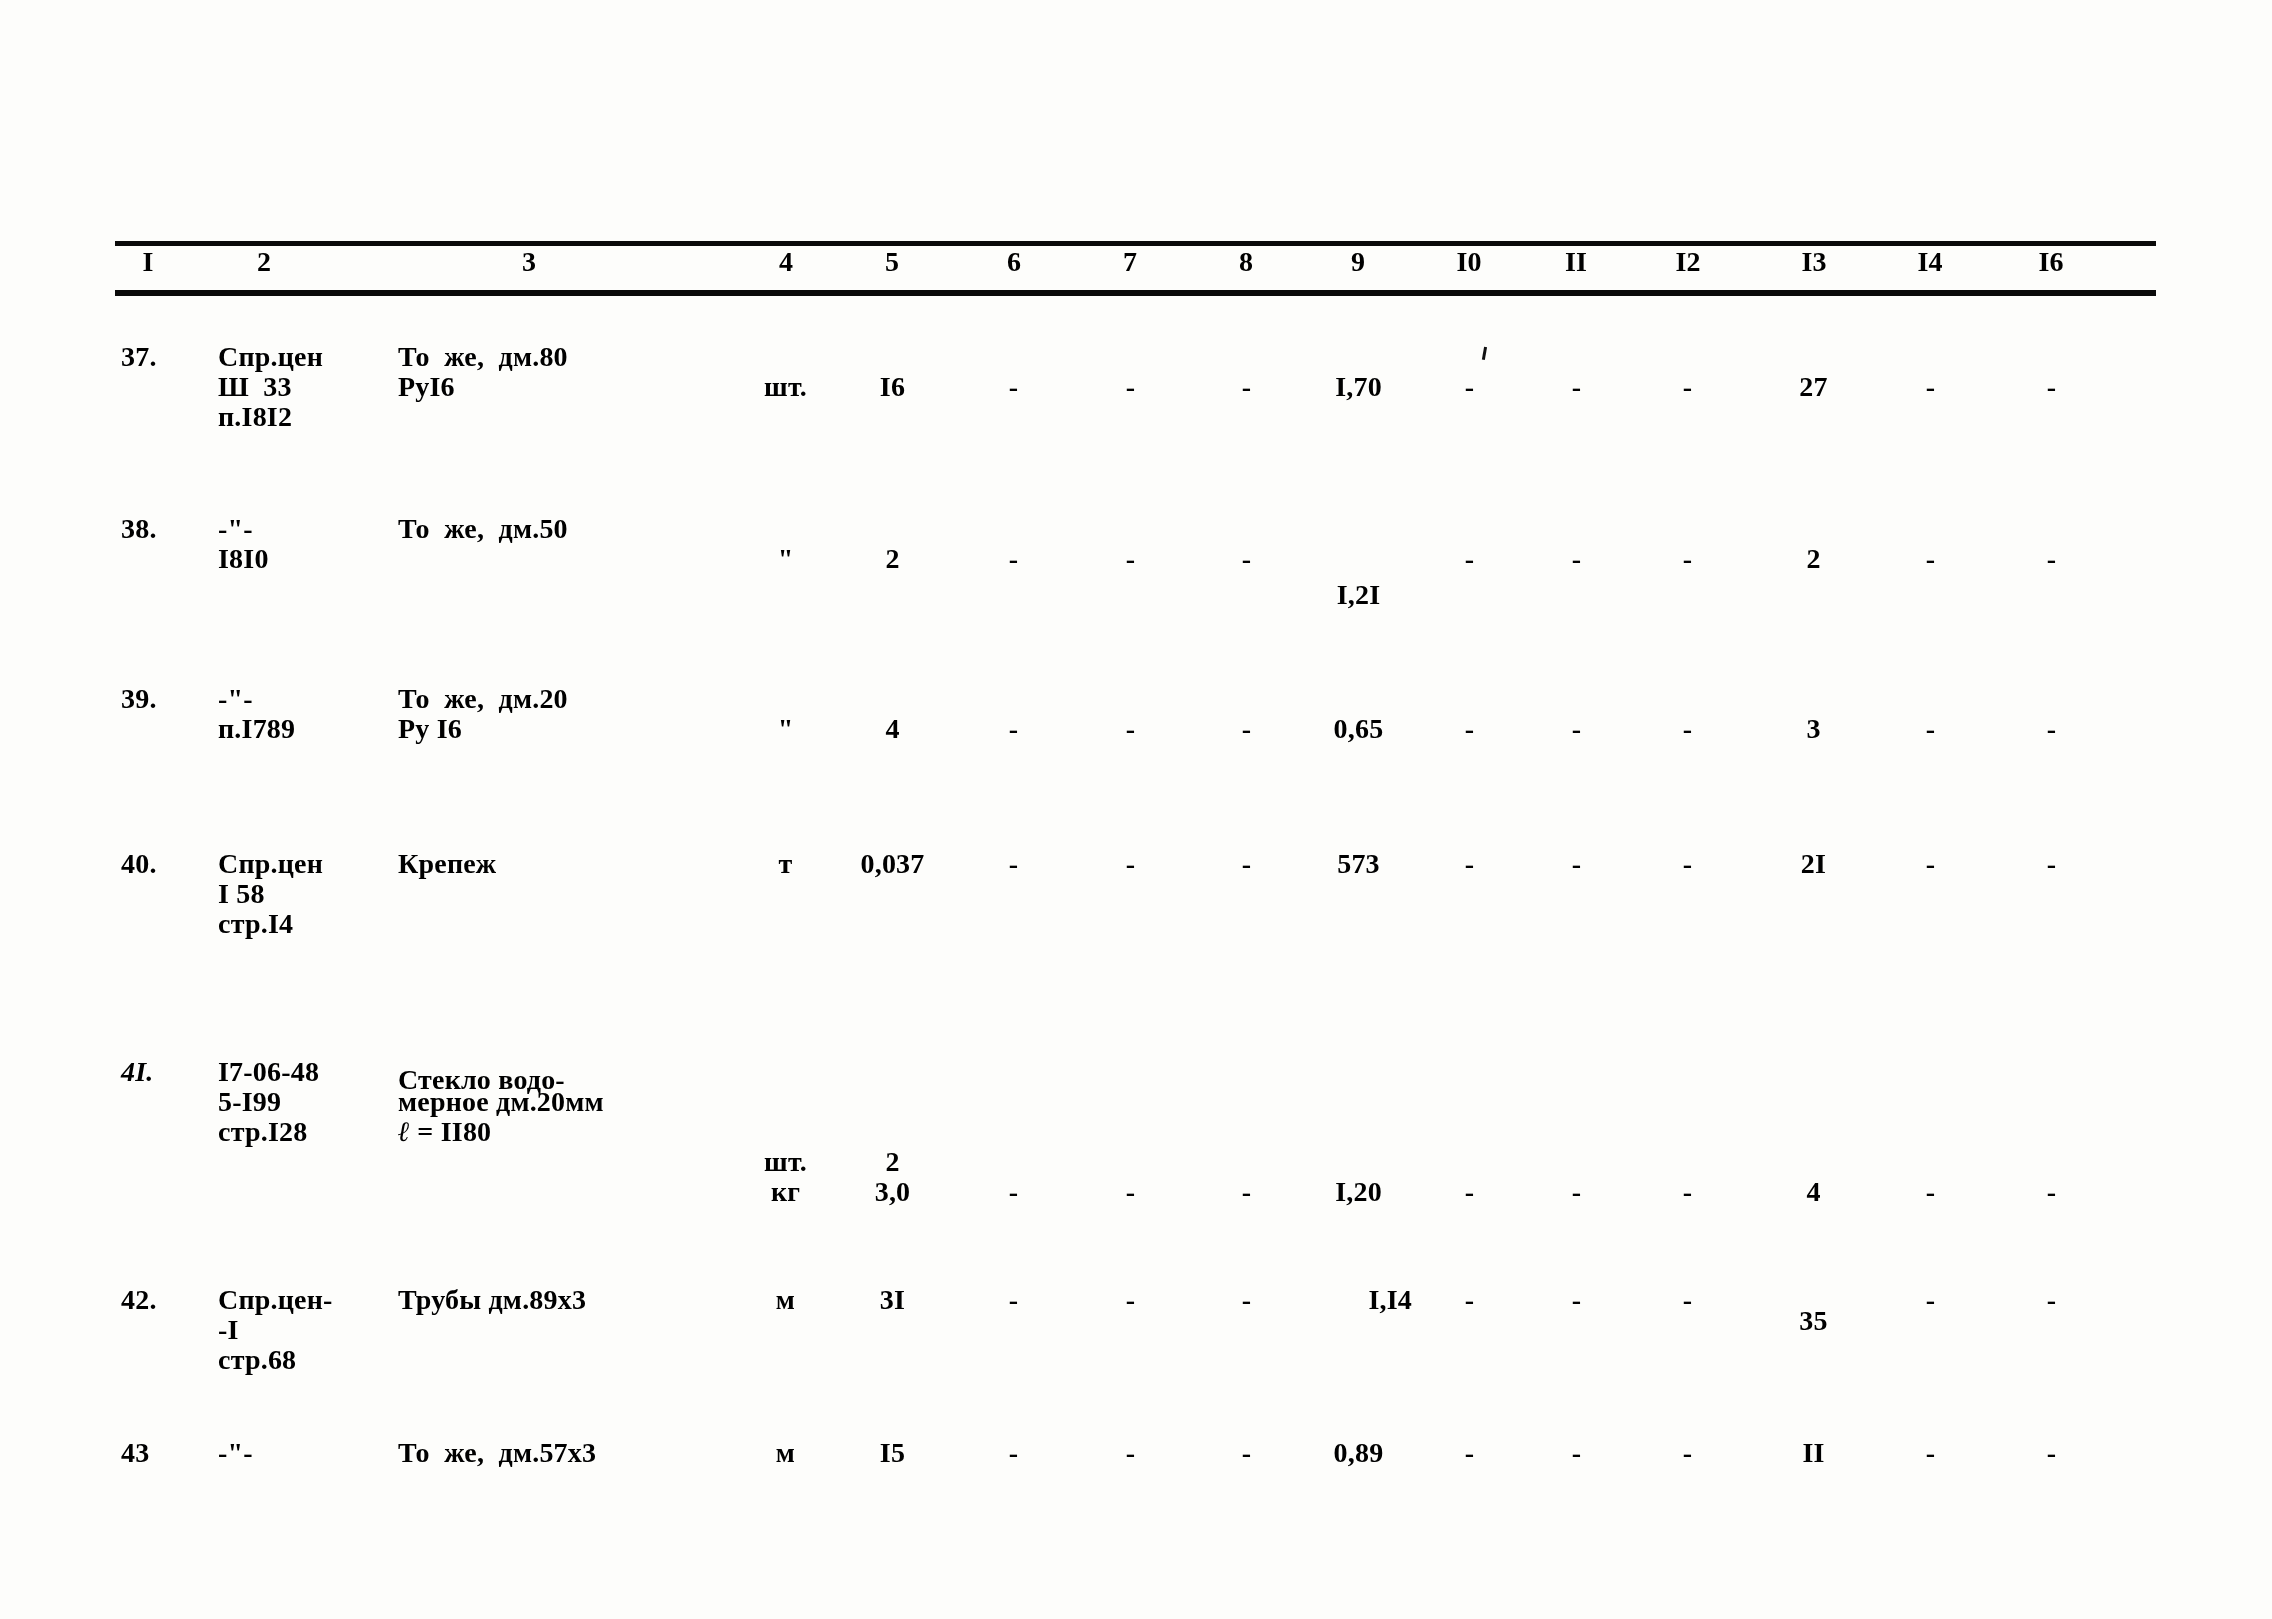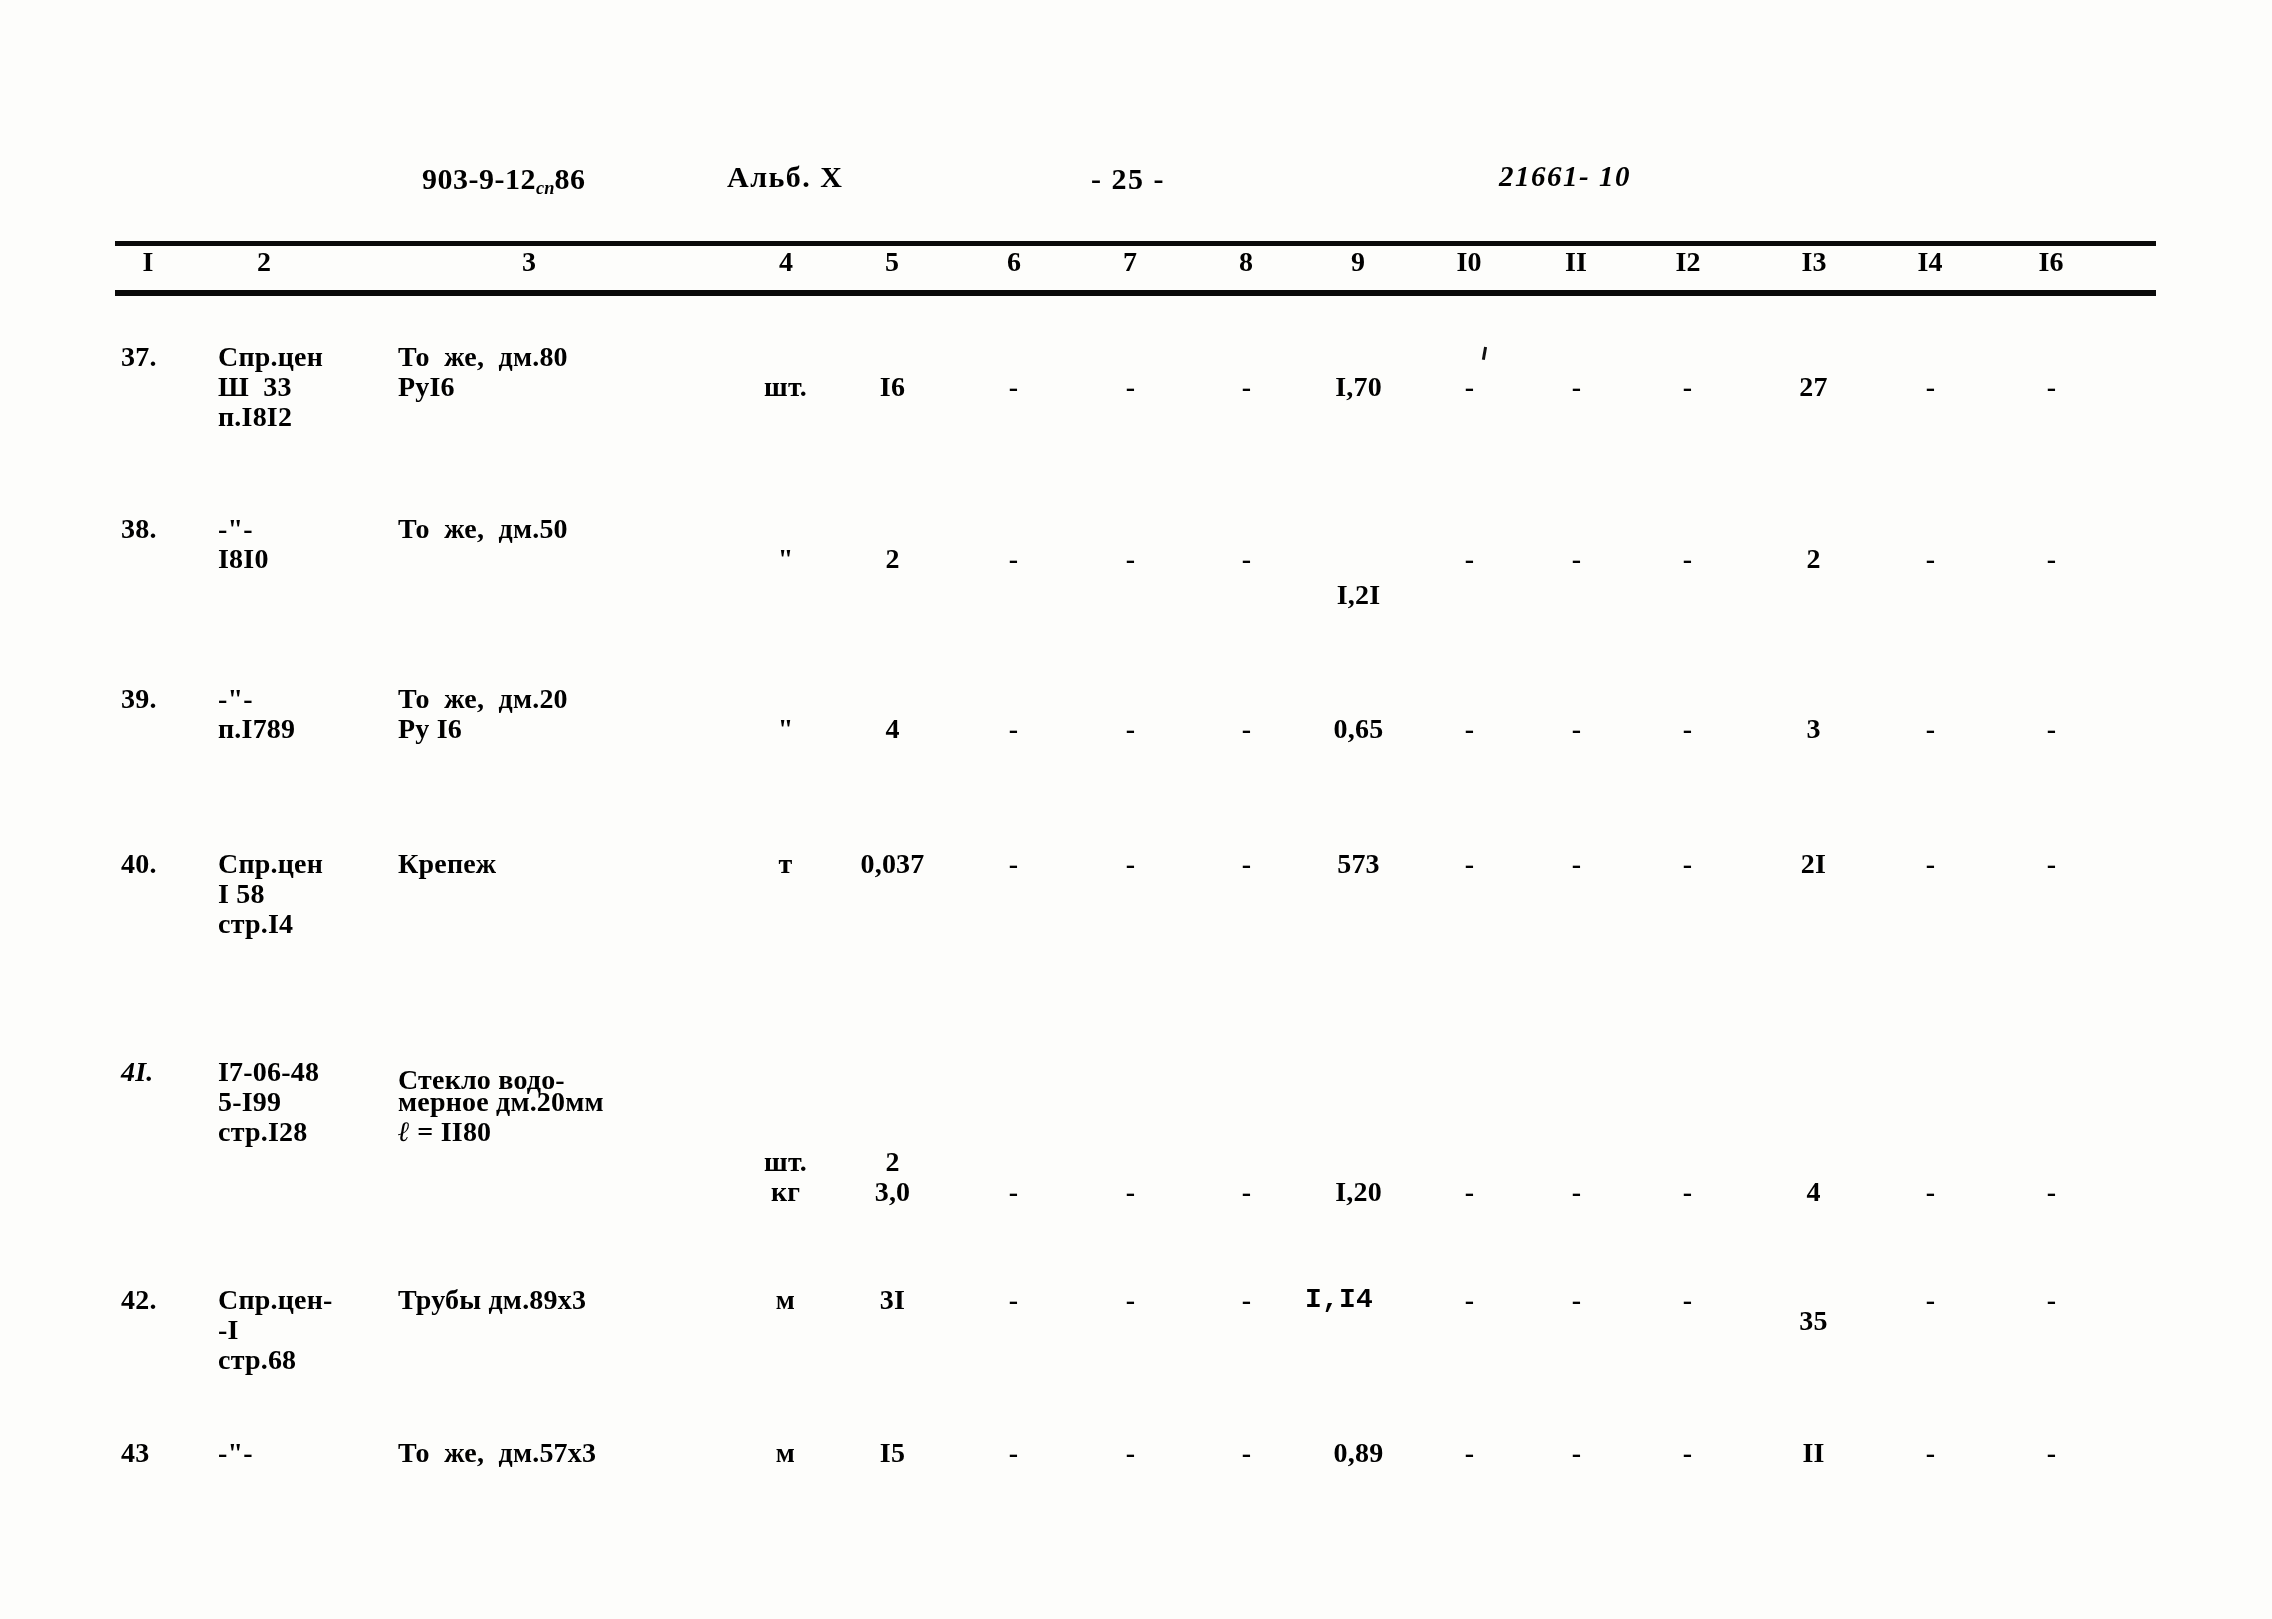--- a/index.html
+++ b/index.html
@@ -118,27 +118,20 @@
     height: 12.6px;
     background: #111;
     transform: rotate(10deg);
   }
 </style>
 </head>
 <body>
 
 <div class="page">
 
-  <div class="doc-header">
-    <div class="hdr-cell" id="hdr-code"><span>903-9-12</span><span class="sub">сп</span><span>86</span></div>
-
-    <div class="hdr-cell" id="hdr-album">Альб. X</div>
-    <div class="hdr-cell" id="hdr-page">- 25 -</div>
-    <div class="hdr-cell" id="hdr-num">21661- 10</div>
-  </div>
 
   <div class="rule" id="rule-top"></div>
   <div class="rule" id="rule-bottom"></div>
 
   <div id="colnums">
       <div class="colnum" style="left: 119px; width: 58px;">I</div>
       <div class="colnum" style="left: 235px; width: 58px;">2</div>
       <div class="colnum" style="left: 500px; width: 58px;">3</div>
       <div class="colnum" style="left: 757px; width: 58px;">4</div>
       <div class="colnum" style="left: 863px; width: 58px;">5</div>
@@ -258,21 +251,21 @@
         <div class="cell num" style="left: 121px; top: 0px;">42.</div>
         <div class="cell " style="left: 218px; top: 0px;">Спр.цен-</div>
         <div class="cell " style="left: 218px; top: 30px;">-I</div>
         <div class="cell " style="left: 218px; top: 60px;">стр.68</div>
         <div class="cell " style="left: 398px; top: 0px;">Трубы дм.89х3</div>
         <div class="cell ctr" style="left: 732px; width: 107px; text-align: center; top: 0px;">м</div>
         <div class="cell ctr" style="left: 839px; width: 107px; text-align: center; top: 0px;">3I</div>
         <div class="cell ctr" style="left: 960px; width: 107px; text-align: center; top: 0px;">-</div>
         <div class="cell ctr" style="left: 1077px; width: 107px; text-align: center; top: 0px;">-</div>
         <div class="cell ctr" style="left: 1193px; width: 107px; text-align: center; top: 0px;">-</div>
-        <div class="cell ctr" style="left: 1305px; width: 107px; text-align: left; top: 0px; font-family: Liberation Mono, monospace;">I,I4</div>
+        <div class="cell ctr" style="left: 1305px; width: 107px; text-align: right; top: 0px;">I,I4</div>
         <div class="cell ctr" style="left: 1416px; width: 107px; text-align: center; top: 0px;">-</div>
         <div class="cell ctr" style="left: 1523px; width: 107px; text-align: center; top: 0px;">-</div>
         <div class="cell ctr" style="left: 1634px; width: 107px; text-align: center; top: 0px;">-</div>
         <div class="cell ctr" style="left: 1760px; width: 107px; text-align: center; top: 0px; margin-top: 21px;">35</div>
         <div class="cell ctr" style="left: 1877px; width: 107px; text-align: center; top: 0px;">-</div>
         <div class="cell ctr" style="left: 1998px; width: 107px; text-align: center; top: 0px;">-</div>
       </div>
       <div class="row" style="top: 1142px; height: 126px;">
         <div class="cell num" style="left: 121px; top: 0px;">43</div>
         <div class="cell " style="left: 218px; top: 0px;">-"-</div>

